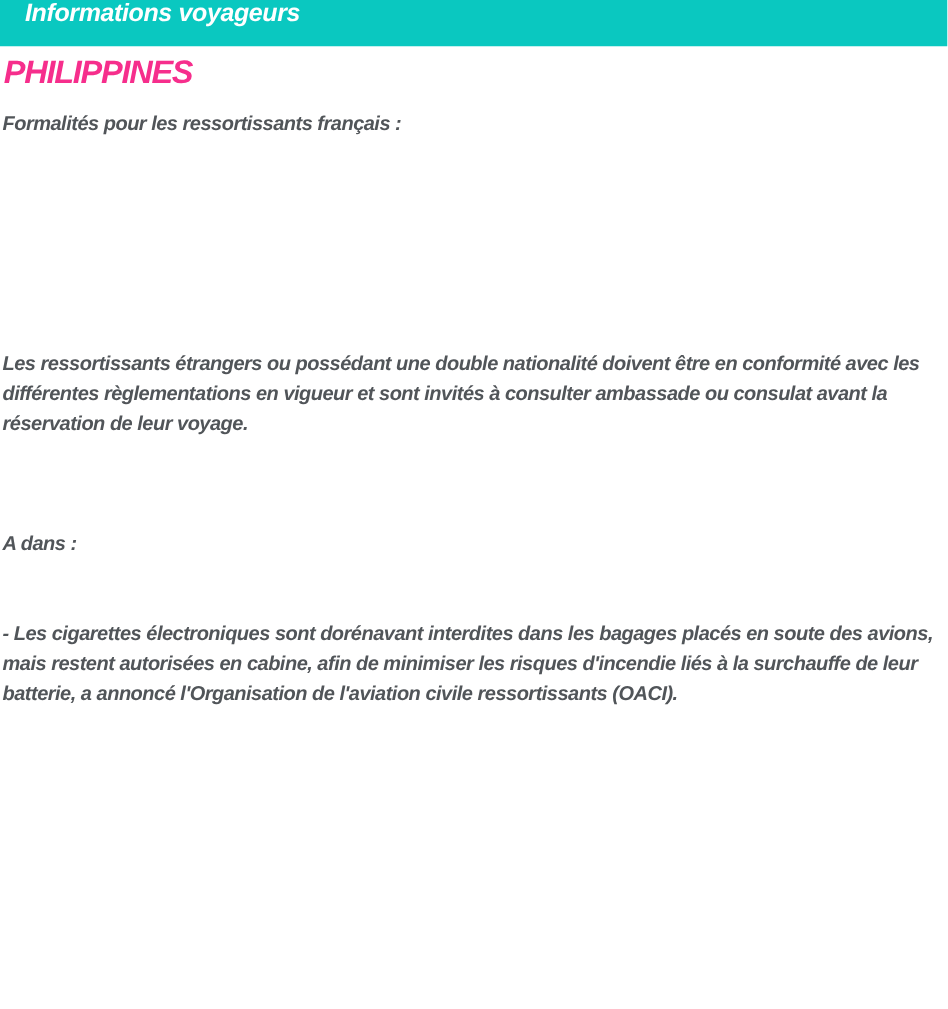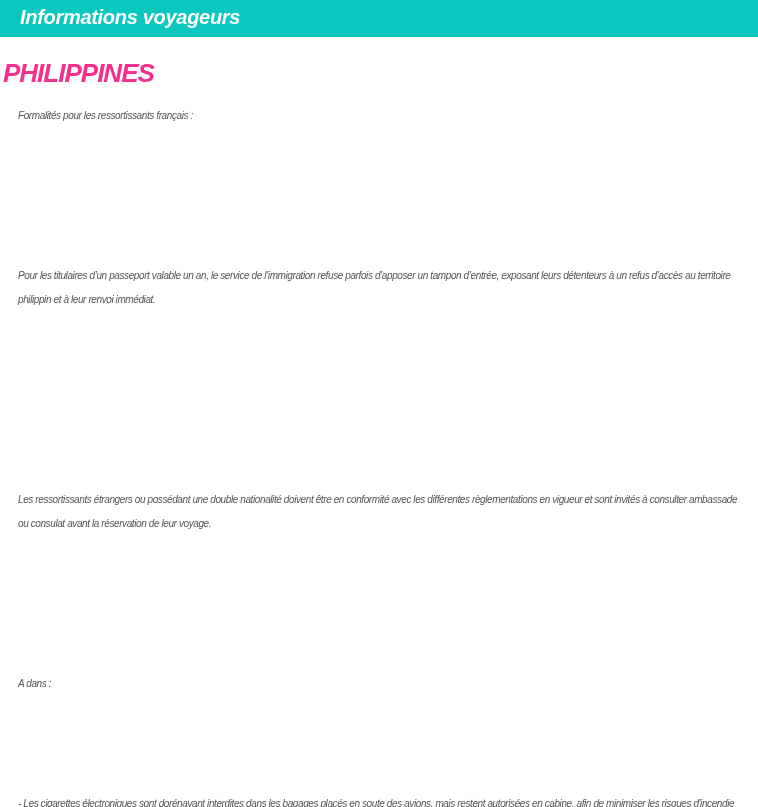--- a/index.html
+++ b/index.html
@@ -18,72 +18,72 @@
     height: 807px;
     overflow: hidden;
     background: #ffffff;
     font-family: "Liberation Sans", sans-serif;
   }
   .topbar {
     width: 758px;
     height: 37px;
     background: var(--header-bg);
     display: flex;
-    align-items: center;
+    align-items: flex-start;
   }
   .topbar h1 {
     margin: 0;
     padding: 0 0 2px 20px;
     color: var(--header-text);
     font-size: 20px;
     font-style: italic;
     font-weight: bold;
     letter-spacing: -0.3px;
   }
   .content {
     padding: 0 2px;
   }
   .page-title {
-    margin: 22px 0 0 0;
+    margin: 6px 0 0 0;
     padding-left: 1px;
     color: var(--title-color);
     font-size: 26px;
     line-height: 1.1;
     font-style: italic;
     font-weight: bold;
     letter-spacing: -1px;
   }
   .paragraphs {
     margin-top: 16px;
   }
   .paragraphs p {
-    margin: 16px;
+    margin: 0;
     min-height: 24px;
     line-height: 24px;
-    font-size: 10px;
+    font-size: 16px;
     font-style: italic;
     letter-spacing: -0.4px;
     color: var(--body-text);
+    font-weight: bold;
   }
 </style>
 </head>
 <body>
 
 <header class="topbar">
   <h1>Informations voyageurs</h1>
 </header>
 
 <main class="content">
   <h2 class="page-title">PHILIPPINES</h2>
   <div class="paragraphs">
       <p>Formalités pour les ressortissants français :</p>
       <p>&nbsp;</p>
       <p>&nbsp;</p>
       <p>&nbsp;</p>
-      <p>Pour les titulaires d’un passeport valable un an, le service de l’immigration refuse parfois d’apposer un tampon d’entrée, exposant leurs détenteurs à un refus d’accès au territoire philippin et à leur renvoi immédiat.</p>
       <p>&nbsp;</p>
       <p>&nbsp;</p>
       <p>&nbsp;</p>
       <p>&nbsp;</p>
       <p>Les ressortissants étrangers ou possédant une double nationalité doivent être en conformité avec les différentes règlementations en vigueur et sont invités à consulter ambassade ou consulat avant la réservation de leur voyage.</p>
       <p>&nbsp;</p>
       <p>&nbsp;</p>
       <p>&nbsp;</p>
       <p>A dans :</p>
       <p>&nbsp;</p>

